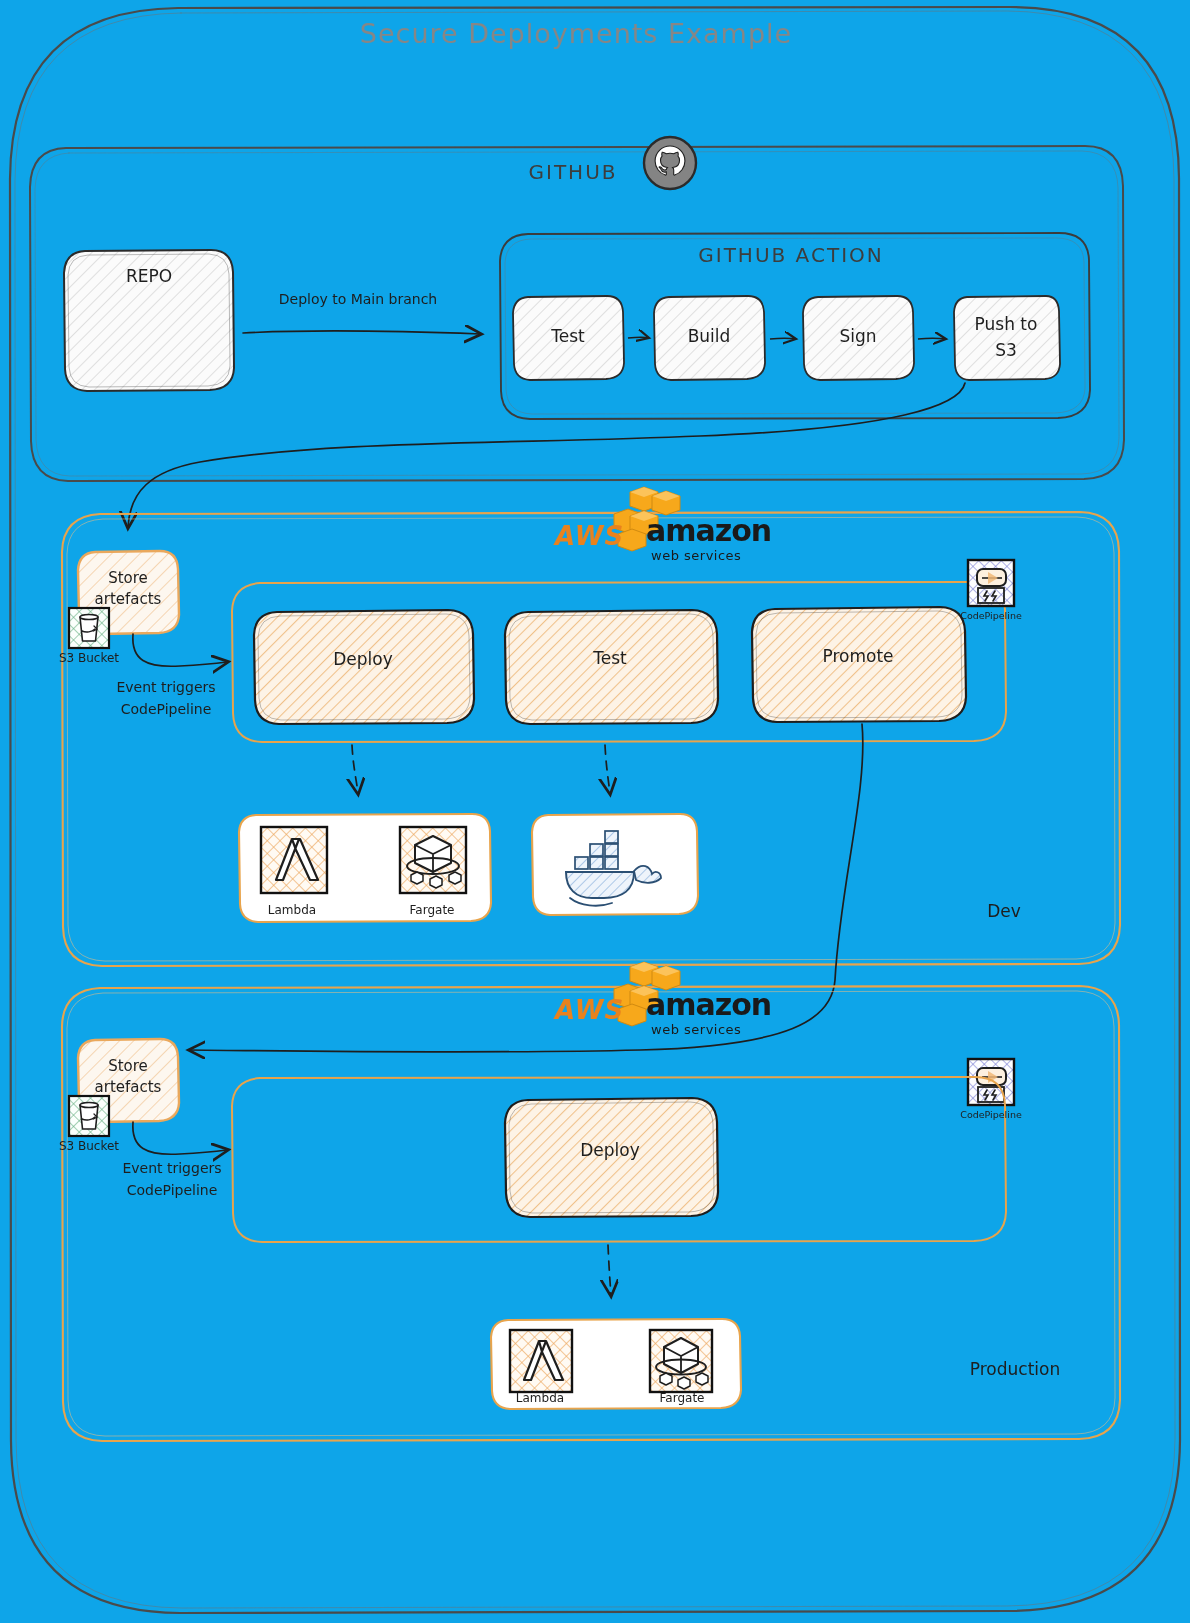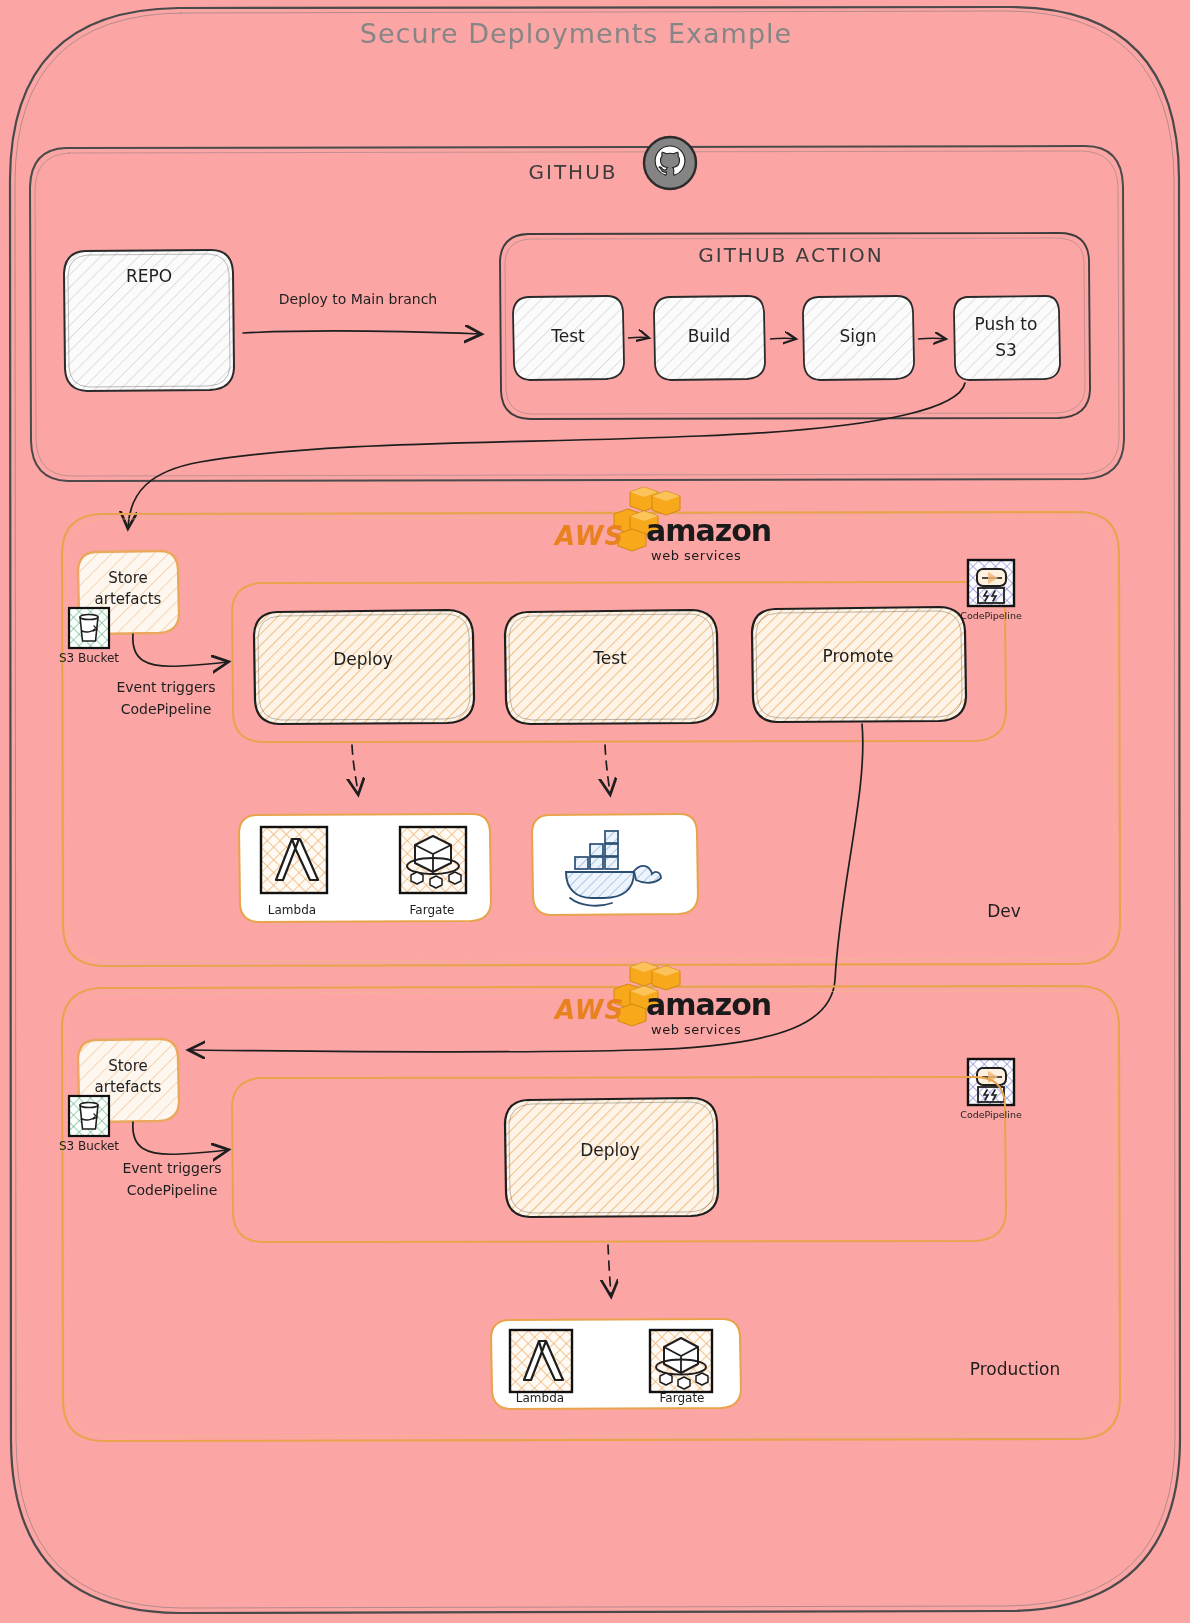--- a/index.html
+++ b/index.html
@@ -5,21 +5,21 @@
   * { box-sizing: border-box; }
   html, body {
     margin: 0; padding: 0;
     background: #ffffff;
     font-family: "DejaVu Sans", sans-serif;
   }
   #stage {
     position: relative;
     width: 1190px;
     height: 1623px;
-    background: #fca5a5;
+    background: #0ea5e9;
     overflow: hidden;
   }
   svg.layer {
     position: absolute;
     left: 0; top: 0;
     width: 1190px;
     height: 1623px;
     pointer-events: none;
   }
   .hand {

